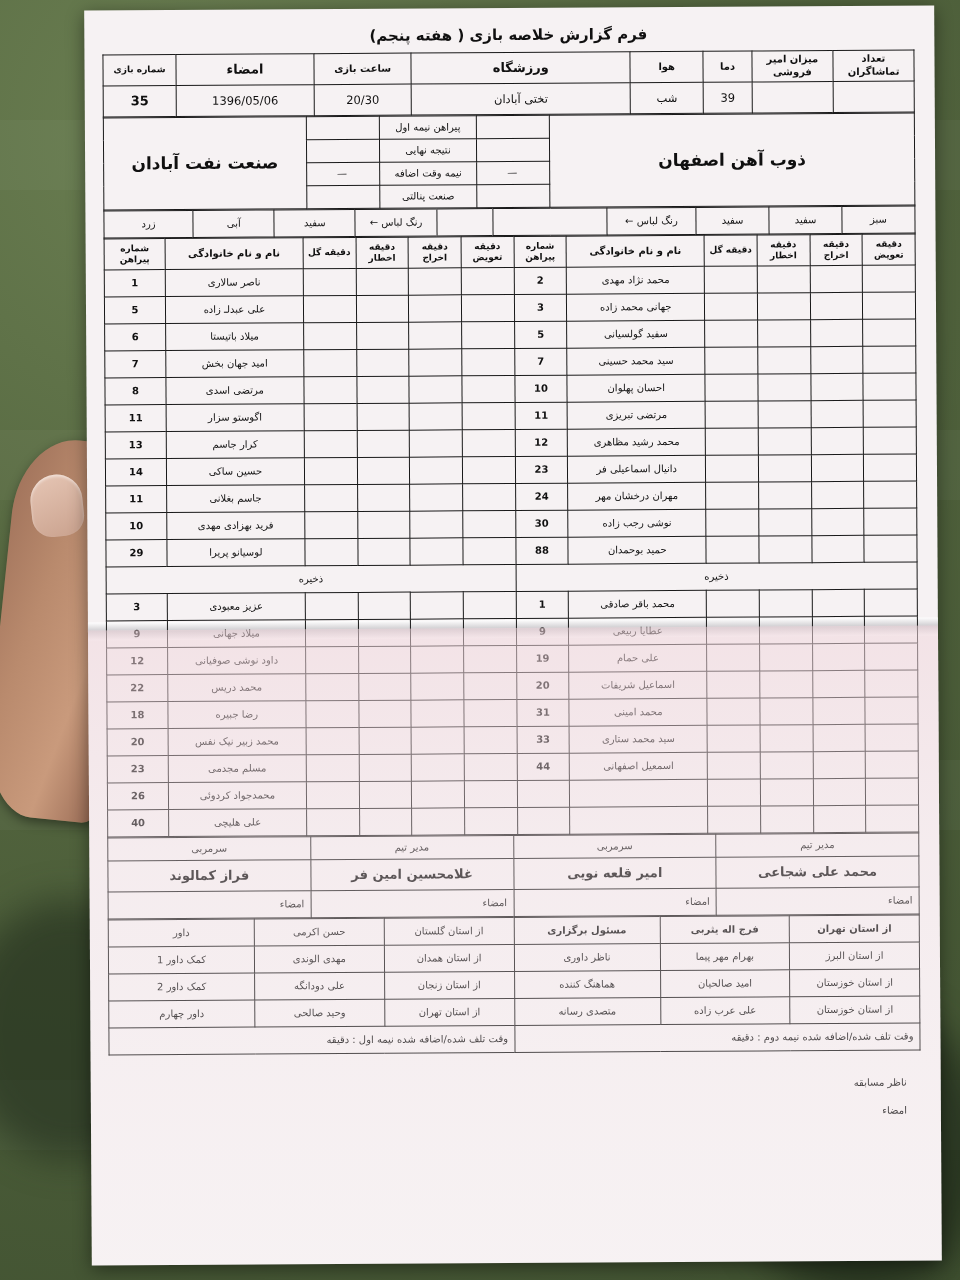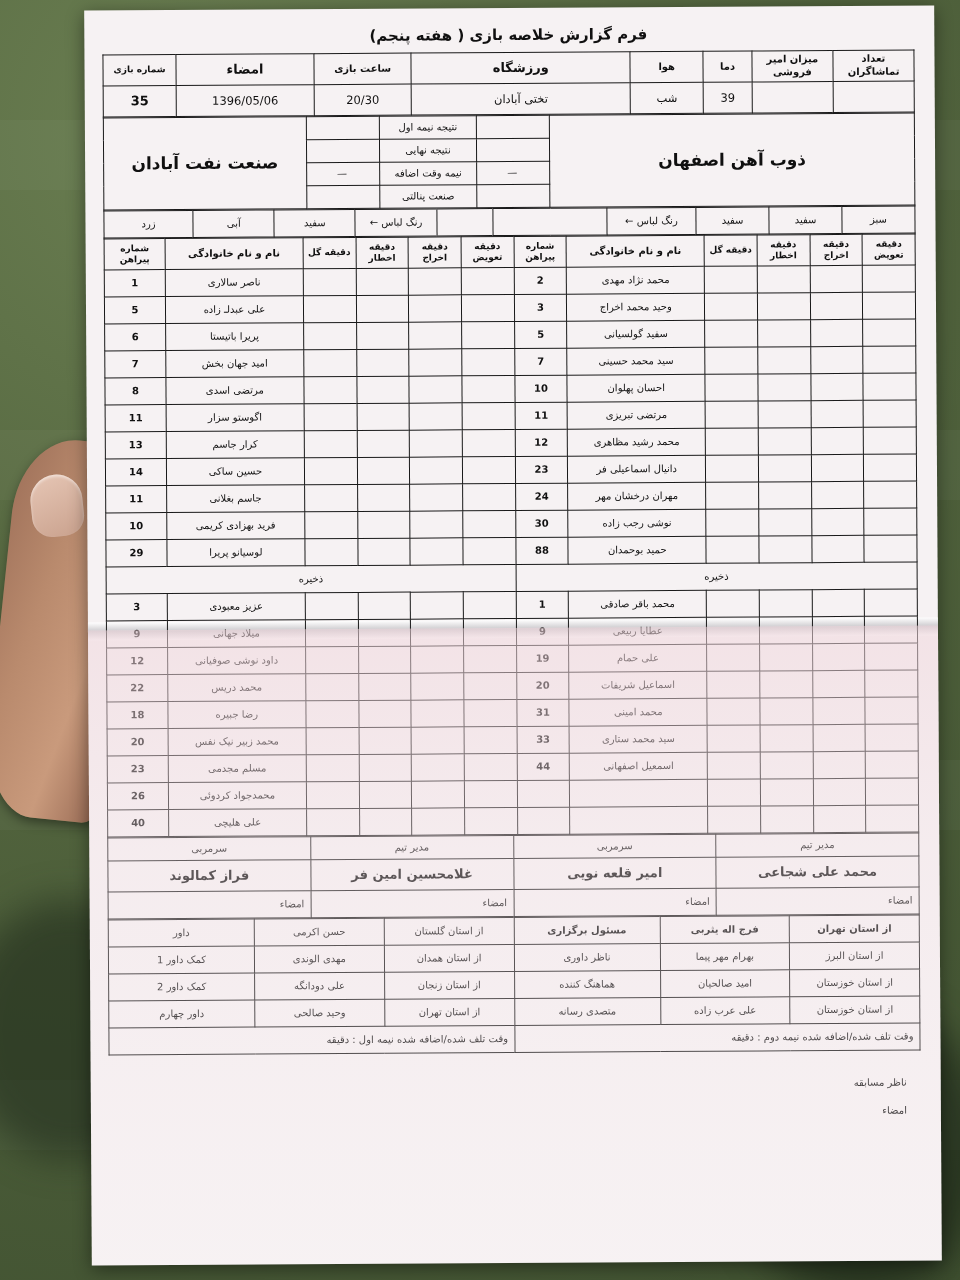--- a/index.html
+++ b/index.html
@@ -146,21 +146,21 @@
         <col style="width:45%">
           <col style="width:9%">
           <col style="width:12%">
           <col style="width:9%">
           <col style="width:25%">
       </colgroup>
       <tbody>
           <tr>
         <td rowspan="4" class="big">ذوب آهن اصفهان</td>
         <td class="h18 sm"></td>
-        <td class="h18 sm">نتیجه نیمه اول</td>
+        <td class="h18 sm">پیراهن نیمه اول</td>
         <td class="h18 sm"></td>
         <td rowspan="4" class="big">صنعت نفت آبادان</td>
       </tr>
       <tr>
         <td class="h18 sm"></td>
         <td class="h18 sm">نتیجه نهایی</td>
         <td class="h18 sm"></td>
       </tr>
       <tr>
         <td class="h18 sm dash">—</td>
@@ -251,41 +251,41 @@
         <td class="h22"></td>
         <td class="h22"></td>
         <td class="h22 sm">ناصر سالاری</td>
         <td class="h22 sm bold">1</td>
       </tr>
       <tr>
         <td class="h22"></td>
             <td class="h22"></td>
             <td class="h22"></td>
             <td class="h22"></td>
-        <td class="h22 sm">وحید محمد اخراج</td>
+        <td class="h22 sm">جهانی محمد زاده</td>
         <td class="h22 sm bold">3</td>
         <td class="h22"></td>
             <td class="h22"></td>
             <td class="h22"></td>
             <td class="h22"></td>
         <td class="h22 sm">علی عبدلـ زاده</td>
         <td class="h22 sm bold">5</td>
       </tr>
       <tr>
         <td class="h22"></td>
             <td class="h22"></td>
             <td class="h22"></td>
             <td class="h22"></td>
         <td class="h22 sm">سفید گولسیانی</td>
         <td class="h22 sm bold">5</td>
         <td class="h22"></td>
             <td class="h22"></td>
             <td class="h22"></td>
             <td class="h22"></td>
-        <td class="h22 sm">پریرا باتیستا</td>
+        <td class="h22 sm">میلاد باتیستا</td>
         <td class="h22 sm bold">6</td>
       </tr>
       <tr>
         <td class="h22"></td>
             <td class="h22"></td>
             <td class="h22"></td>
             <td class="h22"></td>
         <td class="h22 sm">سید محمد حسینی</td>
         <td class="h22 sm bold">7</td>
         <td class="h22"></td>
@@ -369,21 +369,21 @@
         <td class="h22"></td>
             <td class="h22"></td>
             <td class="h22"></td>
             <td class="h22"></td>
         <td class="h22 sm">نوشی رجب زاده</td>
         <td class="h22 sm bold">30</td>
         <td class="h22"></td>
             <td class="h22"></td>
             <td class="h22"></td>
             <td class="h22"></td>
-        <td class="h22 sm">فرید بهزادی کریمی</td>
+        <td class="h22 sm">فرید بهزادی مهدی</td>
         <td class="h22 sm bold">10</td>
       </tr>
       <tr>
         <td class="h22"></td>
             <td class="h22"></td>
             <td class="h22"></td>
             <td class="h22"></td>
         <td class="h22 sm">حمید بوحمدان</td>
         <td class="h22 sm bold">88</td>
         <td class="h22"></td>

